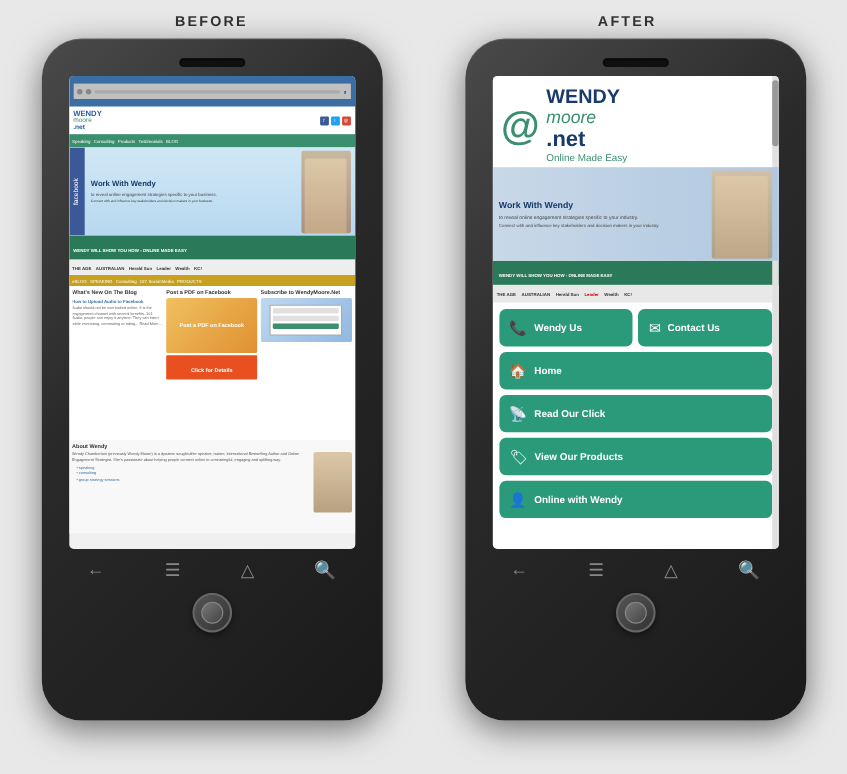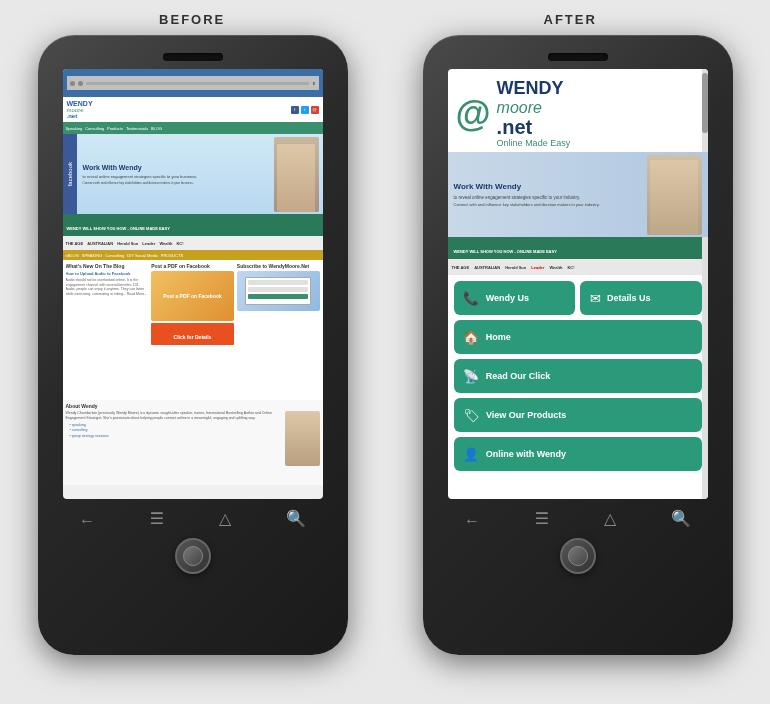--- a/index.html
+++ b/index.html
@@ -606,21 +606,21 @@
 
         <div class="after-buttons">
 
           <div class="after-btn-row">
             <div class="after-btn">
               <span class="after-btn-icon">📞</span>
               <span class="after-btn-text">Wendy Us</span>
             </div>
             <div class="after-btn">
               <span class="after-btn-icon">✉</span>
-              <span class="after-btn-text">Details Us</span>
+              <span class="after-btn-text">Contact Us</span>
             </div>
           </div>
 
           <div class="after-btn-full">
             <span class="after-btn-icon">🏠</span>
             <span class="after-btn-text">Home</span>
           </div>
 
           <div class="after-btn-full">
             <span class="after-btn-icon">📡</span>

